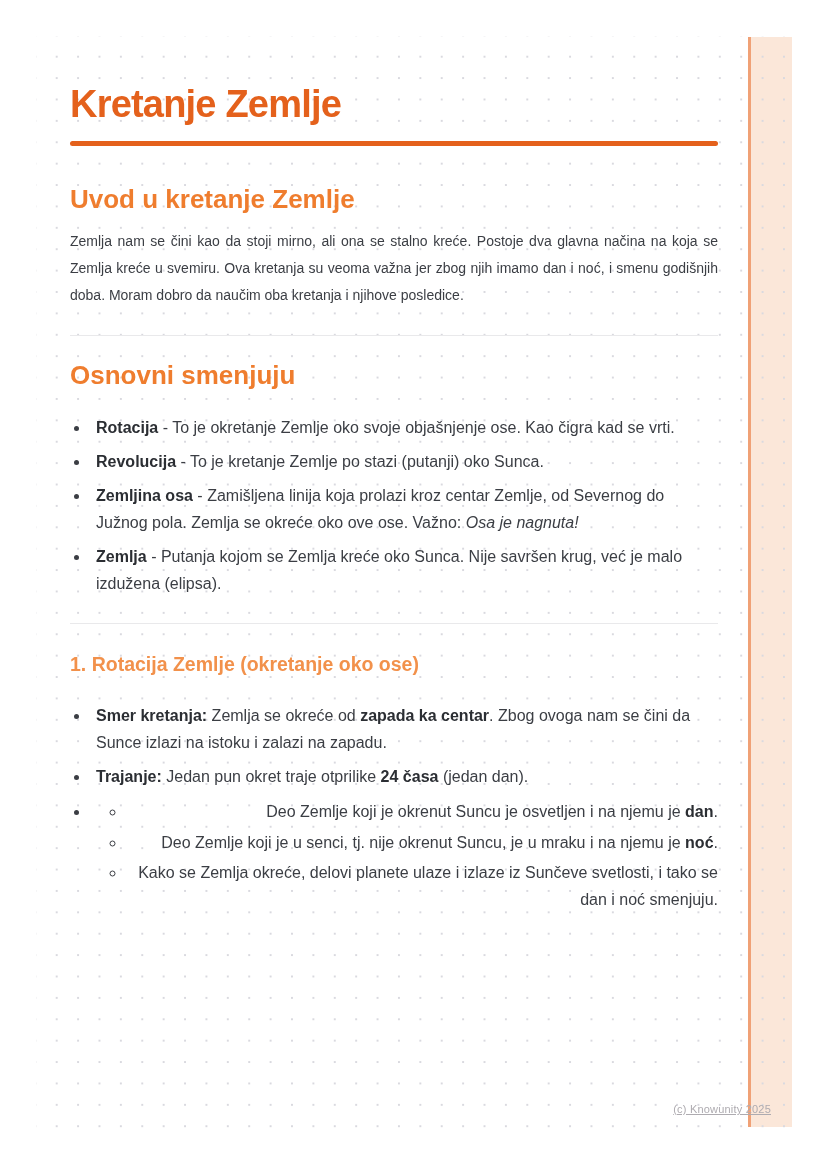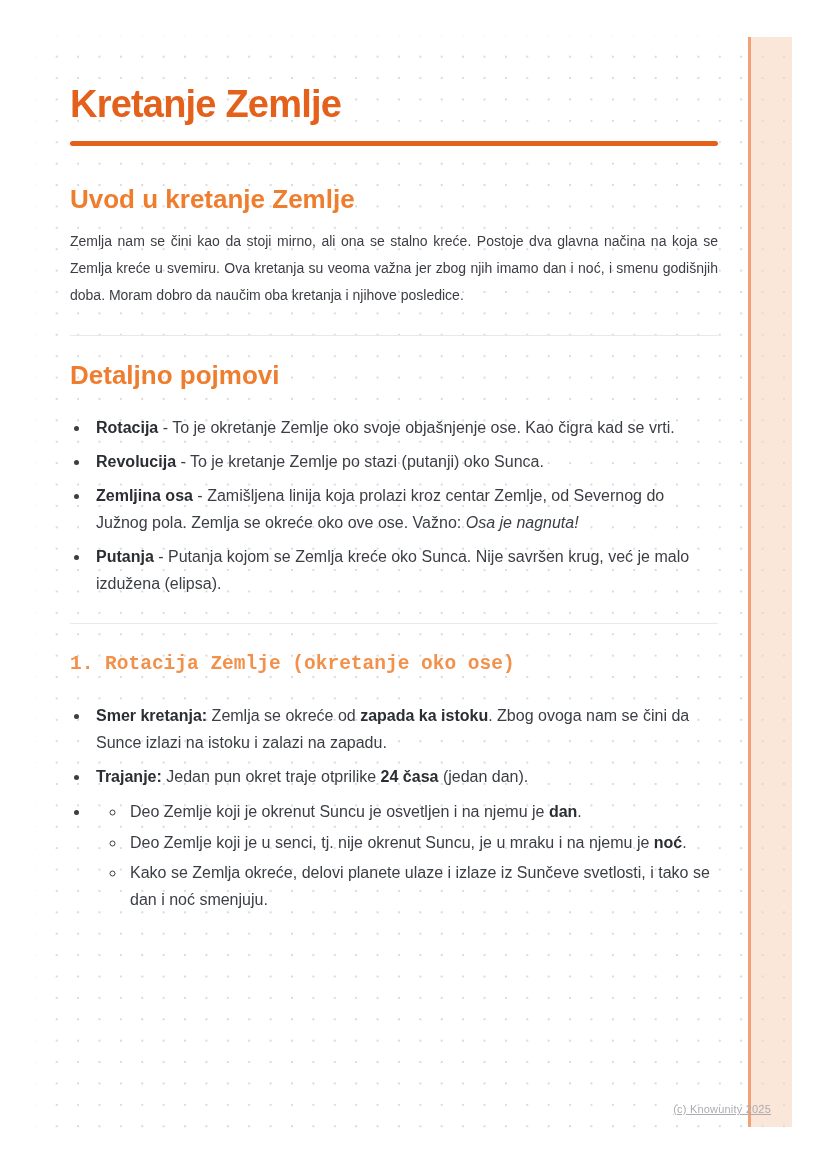--- a/index.html
+++ b/index.html
@@ -42,29 +42,29 @@
     font-size:38px;line-height:42px;font-weight:bold;letter-spacing:-0.8px;
     color:var(--c-title);margin:0 0 16px 0;
   }
   .title-rule{height:5px;background:var(--c-title);border-radius:3px;margin:0 0 40px 0;}
   h2{
     font-size:26px;line-height:26px;font-weight:bold;
     color:var(--c-heading);margin:0 0 16px 0;
   }
   h3{
     font-size:19.5px;line-height:24px;font-weight:bold;
-    color:var(--c-subheading);margin:28px 0 20px 0;font-family:Liberation Mono, monospace;
+    color:var(--c-subheading);margin:28px 0 20px 0;
   }
   p{font-size:14px;line-height:27px;margin:0;}
   p.justified{text-align:justify;}
   hr.divider{border:none;border-top:1px solid var(--c-divider);margin:26px 0 26px 0;}
   ul{margin:0;font-size:16px;line-height:27px;}
   ul.l1{padding-left:20px;margin-top:26px;list-style-type:disc;}
   ul.l1 > li{margin-bottom:7px;padding-left:6px;}
-  ul.l2{padding-left:30px;margin-top:8px;list-style-type:circle;}
+  ul.l2{padding-left:30px;margin-top:8px;list-style-type:circle;text-align:right;}
   ul.l2 > li{margin-bottom:4px;padding-left:4px;line-height:26.5px;}
   li::marker{color:var(--c-body);}
   .seg-b{font-weight:bold;color:var(--c-bold);}
   .seg-i{font-style:italic;}
   .watermark{
     position:absolute;top:1103px;right:57px;
     font-size:11px;letter-spacing:0.2px;color:var(--c-watermark);text-decoration:underline;
   }
 </style>
 </head>
@@ -77,43 +77,43 @@
 
     <div class="content">
       <h1>Kretanje Zemlje</h1>
       <div class="title-rule"></div>
 
       <h2>Uvod u kretanje Zemlje</h2>
       <p class="justified">Zemlja nam se čini kao da stoji mirno, ali ona se stalno kreće. Postoje dva glavna načina na koja se Zemlja kreće u svemiru. Ova kretanja su veoma važna jer zbog njih imamo dan i noć, i smenu godišnjih doba. Moram dobro da naučim oba kretanja i njihove posledice.</p>
 
       <hr class="divider">
 
-      <h2>Detaljno pojmovi</h2>
+      <h2>Osnovni smenjuju</h2>
       <ul class="l1">
         <li>
           <span class="li-text"><span class="seg-b">Rotacija</span><span> - To je okretanje Zemlje oko svoje objašnjenje ose. Kao čigra kad se vrti.</span></span>
         </li>
         <li>
           <span class="li-text"><span class="seg-b">Revolucija</span><span> - To je kretanje Zemlje po stazi (putanji) oko Sunca.</span></span>
         </li>
         <li>
           <span class="li-text"><span class="seg-b">Zemljina osa</span><span> - Zamišljena linija koja prolazi kroz centar Zemlje, od Severnog do Južnog pola. Zemlja se okreće oko ove ose. Važno: </span><span class="seg-i">Osa je nagnuta!</span></span>
         </li>
         <li>
-          <span class="li-text"><span class="seg-b">Putanja</span><span> - Putanja kojom se Zemlja kreće oko Sunca. Nije savršen krug, već je malo izdužena (elipsa).</span></span>
+          <span class="li-text"><span class="seg-b">Zemlja</span><span> - Putanja kojom se Zemlja kreće oko Sunca. Nije savršen krug, već je malo izdužena (elipsa).</span></span>
         </li>
       </ul>
 
       <hr class="divider">
 
       <h3>1. Rotacija Zemlje (okretanje oko ose)</h3>
 
       <ul class="l1">
         <li>
-          <span class="li-text"><span class="seg-b">Smer kretanja:</span><span> Zemlja se okreće od </span><span class="seg-b">zapada ka istoku</span><span>. Zbog ovoga nam se čini da Sunce izlazi na istoku i zalazi na zapadu.</span></span>
+          <span class="li-text"><span class="seg-b">Smer kretanja:</span><span> Zemlja se okreće od </span><span class="seg-b">zapada ka centar</span><span>. Zbog ovoga nam se čini da Sunce izlazi na istoku i zalazi na zapadu.</span></span>
         </li>
         <li>
           <span class="li-text"><span class="seg-b">Trajanje:</span><span> Jedan pun okret traje otprilike </span><span class="seg-b">24 časa</span><span> (jedan dan).</span></span>
         </li>
         <li>
           <ul class="l2">
             <li>
               <span class="li-text"><span>Deo Zemlje koji je okrenut Suncu je osvetljen i na njemu je </span><span class="seg-b">dan</span><span>.</span></span>
             </li>
             <li>

